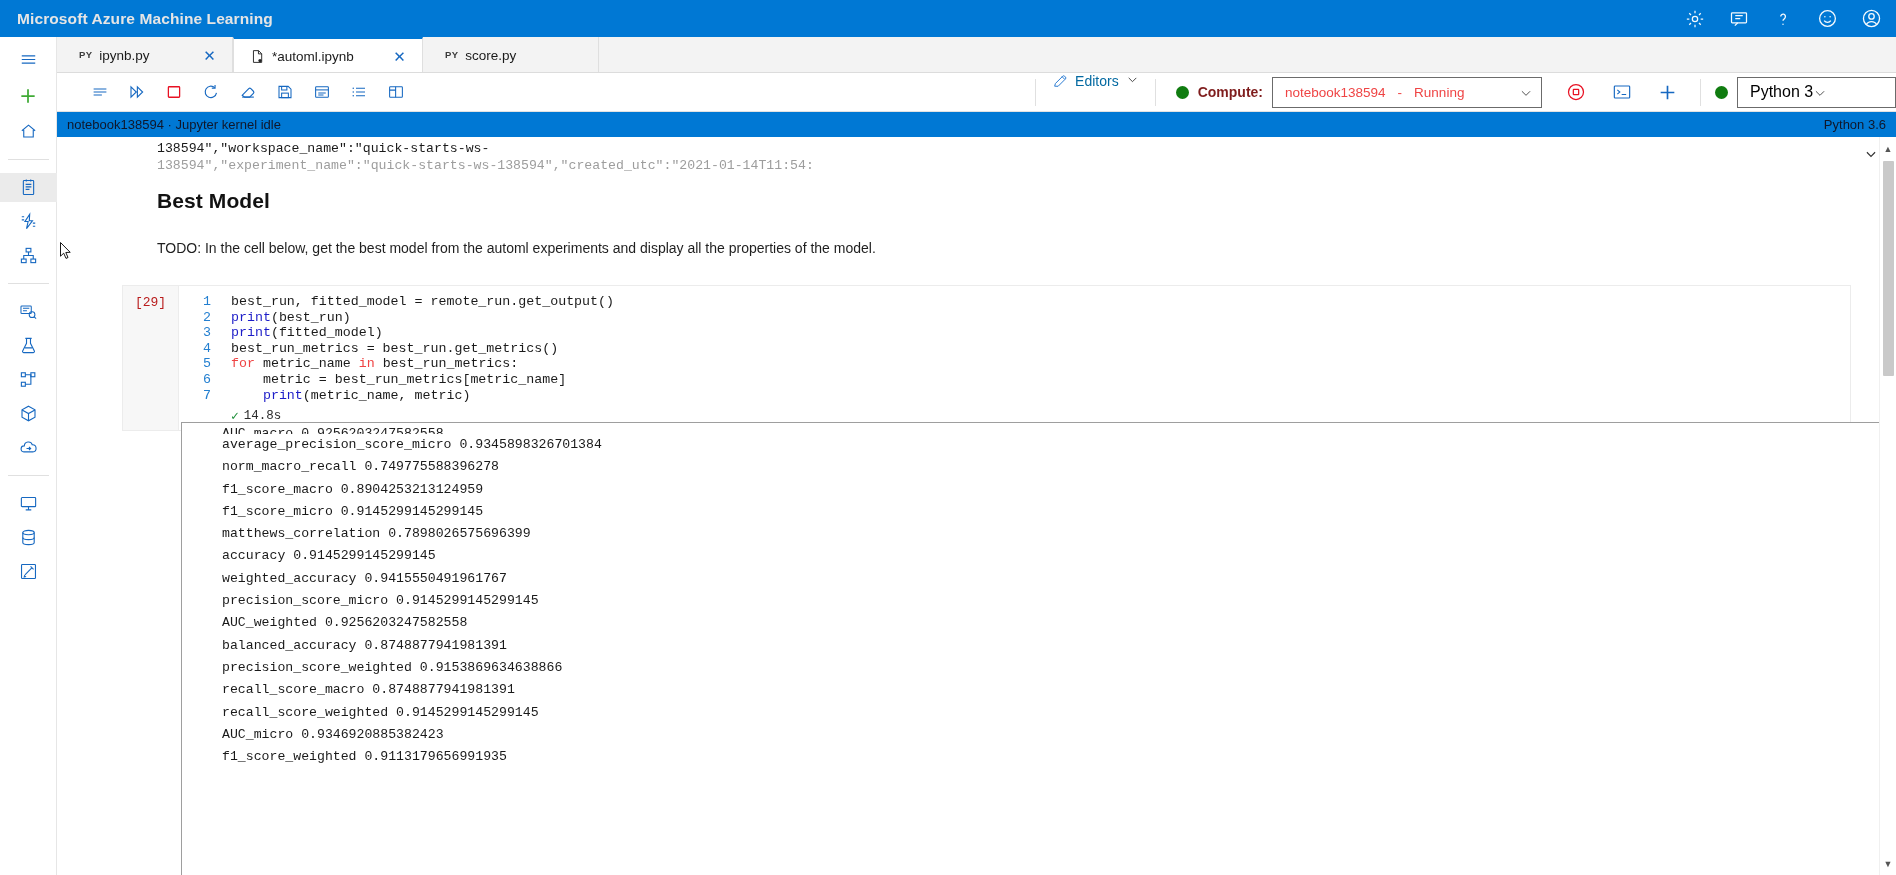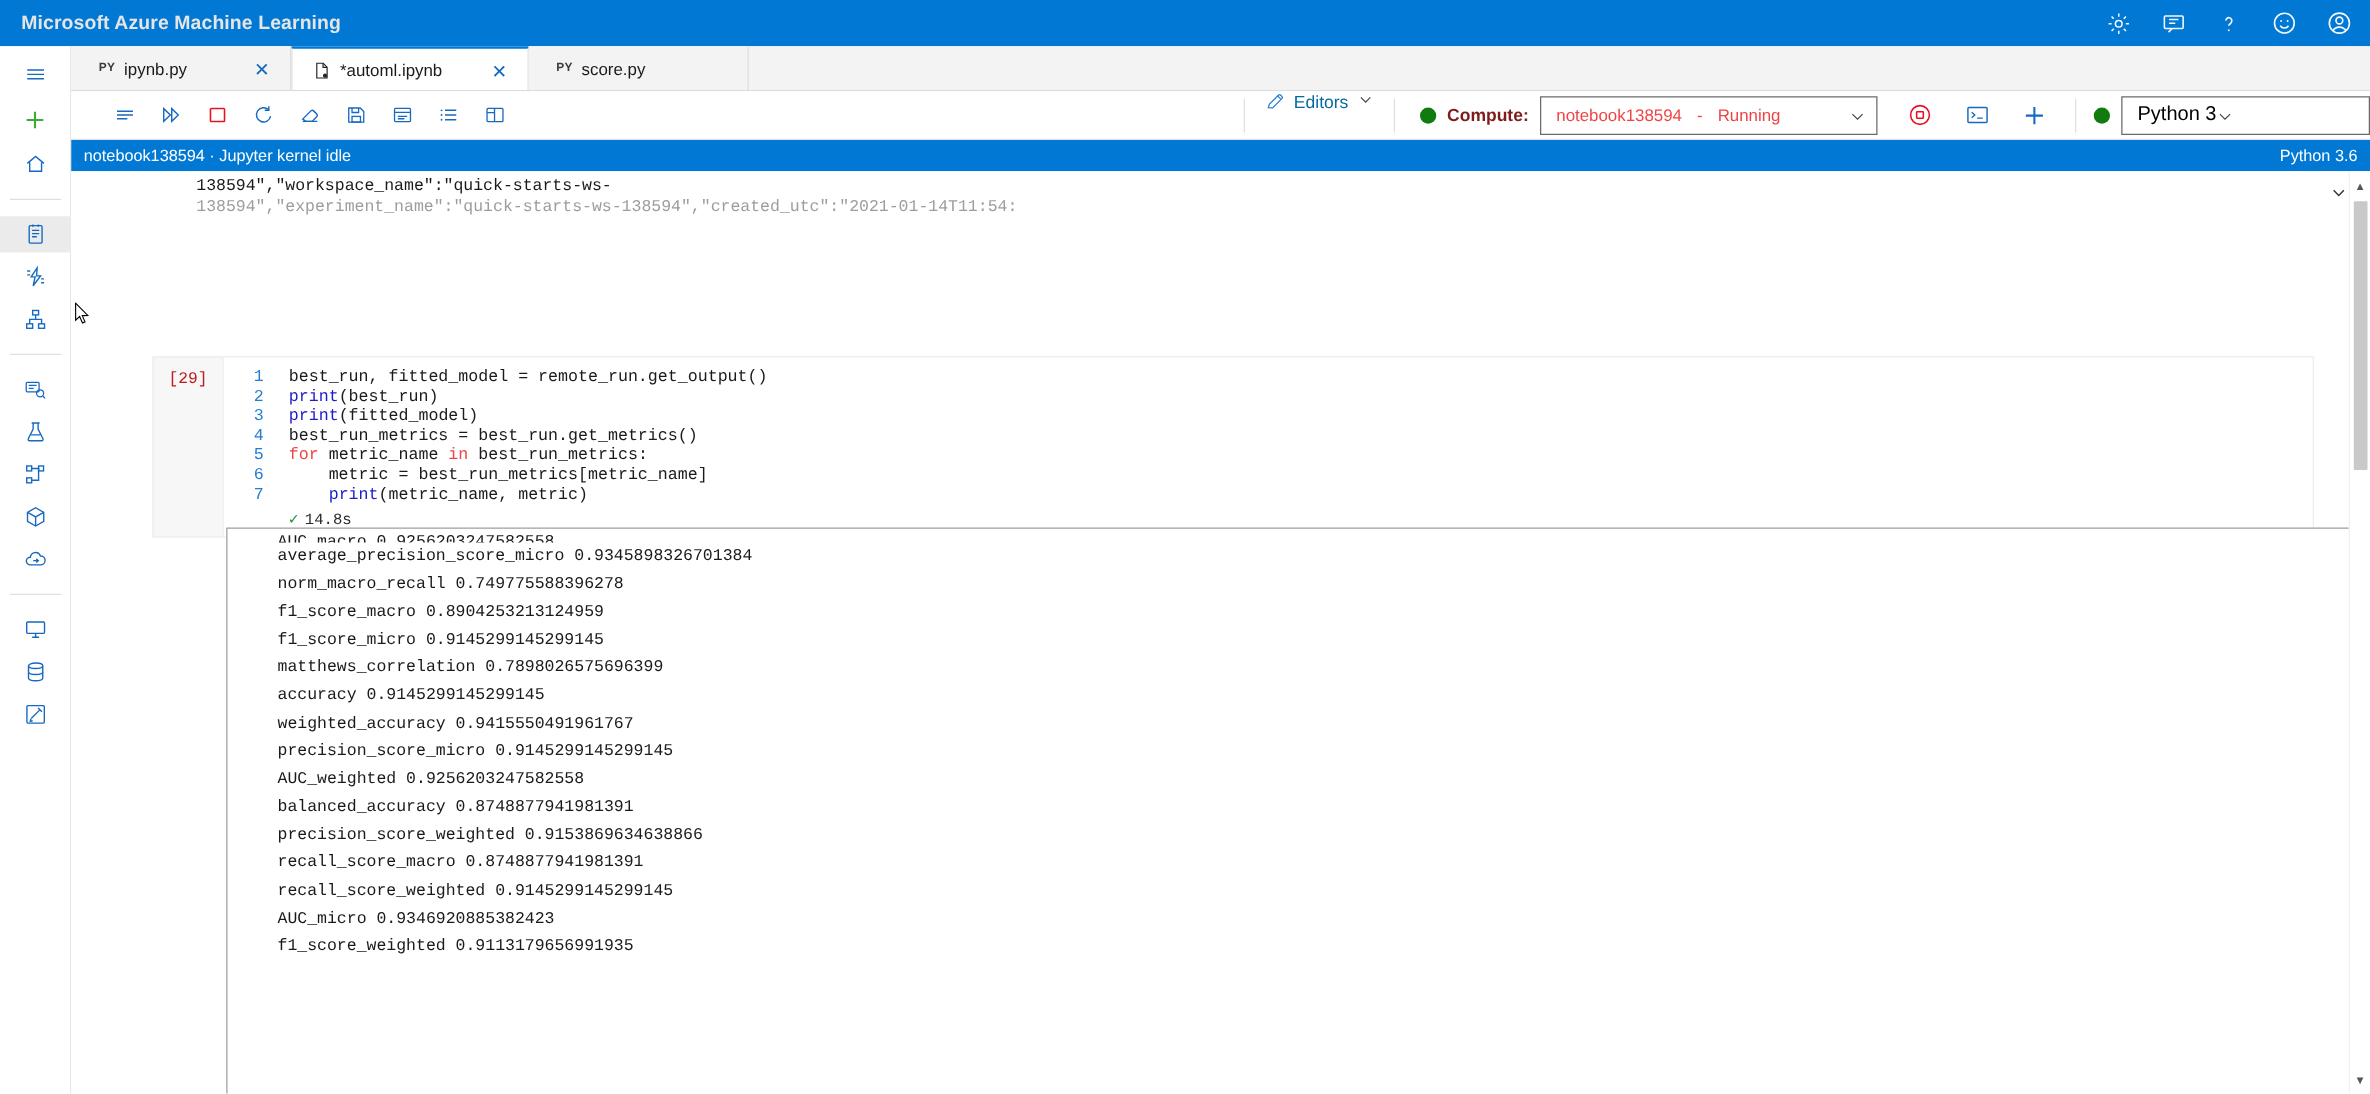--- a/index.html
+++ b/index.html
@@ -118,29 +118,29 @@
   .select-box .val {
     font-size: 13.5px; color: #ef4444; white-space: nowrap; flex: 1;
   }
   .select-box .val .dashsep { margin: 0 12px; }
   .kernel-area {
     display: flex; align-items: center; gap: 9px; padding-left: 14px;
   }
   .kernel-select {
     display: flex; align-items: center; height: 31px;
     border: 1px solid #6b6b6b; background: #fff;
-    padding: 0 9px 0 12px; width: 199px; cursor: pointer;
+    padding: 0 9px 0 12px; width: 159px; cursor: pointer;
   }
 
   
   .statusbar {
     position: absolute; top: 112px; left: 57px;
     width: 1839px; height: 25px; background: #0078d4;
     display: flex; align-items: center;
-    color: #ffffff; font-size: 13px;
+    color: #0f172a; font-size: 13px;
   }
   .status-left { padding-left: 10px; }
   .status-right { margin-left: auto; padding-right: 10px; }
 
   
   .nbbody {
     position: absolute; top: 137px; left: 57px;
     width: 1839px; height: 738px; background: #ffffff;
     overflow: hidden;
   }
@@ -542,20 +542,24 @@
     <div class="clip-top">
       <div class="clip-line l1">138594","workspace_name":"quick-starts-ws-</div>
       <div class="clip-line l2">138594","experiment_name":"quick-starts-ws-138594","created_utc":"2021-01-14T11:54:</div>
     </div>
     <span class="clip-chev">
       <svg viewBox="0 0 24 24" width="14" height="14" fill="none" stroke="#333" stroke-width="2">
           <path d="M5 9l7 7 7-7"></path>
         </svg>
     </span>
 
+    <div class="md-cell">
+      <div class="md-h2">Best Model</div>
+      <div class="md-p">TODO: In the cell below, get the best model from the automl experiments and display all the properties of the model.</div>
+    </div>
 
     <div class="code-cell">
       <div class="exec-count">[29]</div>
       <div class="code-body">
         <div class="cl">
           <span class="ln">1</span>
           <span class="ct">best_run, fitted_model = remote_run.get_output()</span>
         </div>
         <div class="cl">
           <span class="ln">2</span>

